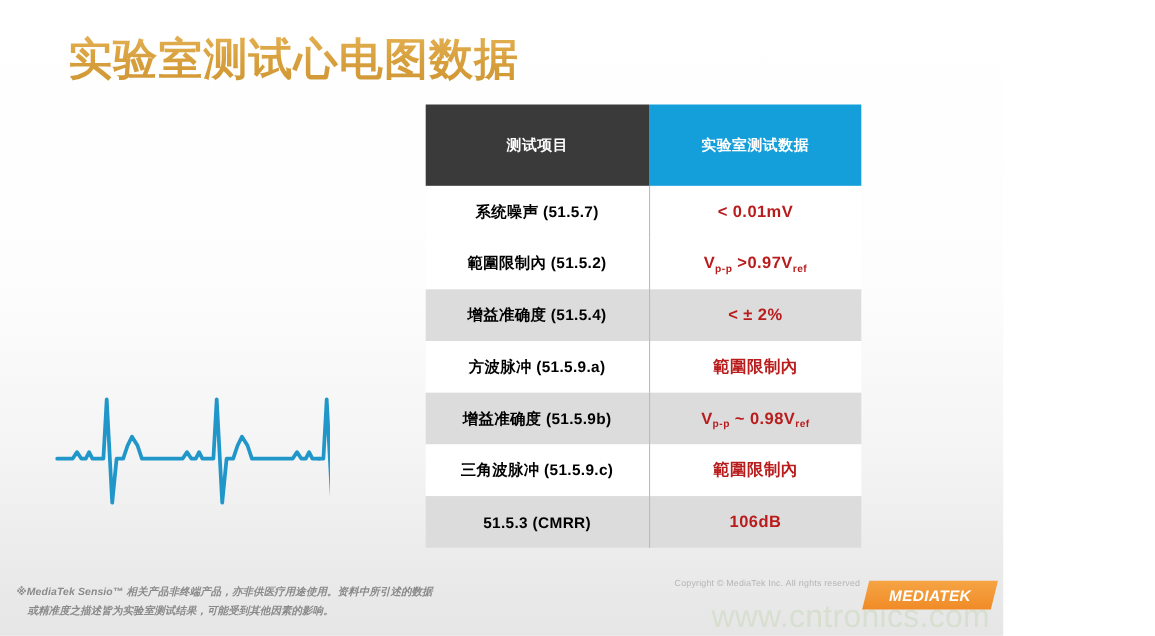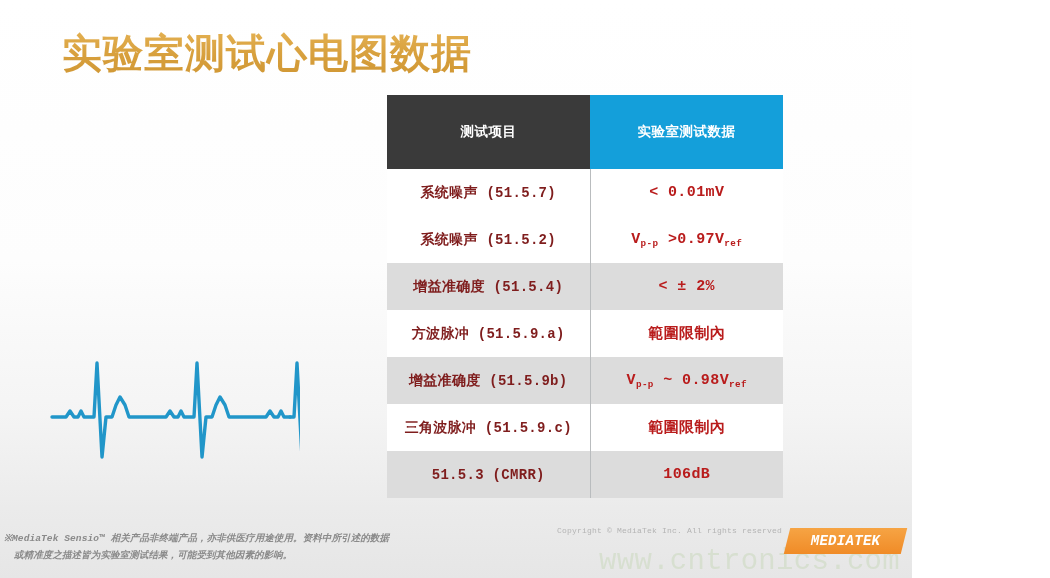--- a/index.html
+++ b/index.html
@@ -12,21 +12,20 @@
     overflow: hidden;
     font-family: "Liberation Sans", "DejaVu Sans", sans-serif;
     background: #ffffff;
   }
   #slide {
     position: relative;
     width: 912px;
     height: 578px;
     background: linear-gradient(to bottom, #ffffff 0%, #fdfdfd 45%, #f4f4f4 72%, #ebebeb 88%, #e6e6e6 100%);
     overflow: hidden;
-    font-family: Liberation Mono, monospace;
   }
 
   
   #title {
     position: absolute;
     left: 62px;
     top: 26px;
     font-size: 40px;
     font-weight: bold;
     letter-spacing: 1px;
@@ -72,21 +71,21 @@
   th.head-left  { background: #3a3a3a; }
   th.head-right { background: #149fda; }
 
   #table td {
     height: 47px;
     padding: 0 6px;
     text-align: center;
     vertical-align: middle;
     font-size: 14px;
     font-weight: bold;
-    color: #7f1d1d;
+    color: #000000;
     letter-spacing: 0.3px;
   }
   #table td.val {
     color: #b91c1c;
     font-size: 15px;
     letter-spacing: 0.4px;
     border-left: 1px solid #b9bcbe;
   }
   tr.alt td { background: #dcdcdc; }
   tr.norm td { background: #ffffff; }
@@ -95,21 +94,21 @@
     font-size: 0.62em;
     vertical-align: baseline;
     position: relative;
     top: 0.33em;
     font-weight: bold;
   }
 
   
   #disclaimer {
     position: absolute;
-    left: 4px;
+    left: 15px;
     bottom: 14px;
     width: 440px;
     font-size: 9.5px;
     font-style: italic;
     font-weight: bold;
     line-height: 1.72;
     color: #8a8a8a;
     letter-spacing: 0.1px;
   }
   #disclaimer .l2 { padding-left: 10px; display: block; }
@@ -193,21 +192,21 @@
         <th class="head-left">测试项目</th>
         <th class="head-right">实验室测试数据</th>
       </tr>
     </thead>
     <tbody id="tbody">
         <tr class="norm">
           <td class="item">系统噪声 (51.5.7)</td>
           <td class="val">&lt; 0.01mV</td>
         </tr>
         <tr class="norm">
-          <td class="item">系统噪声 (51.5.2)</td>
+          <td class="item">範圍限制內 (51.5.2)</td>
           <td class="val"><span>V</span><sub>p-p</sub><span> &gt;0.97V</span><sub>ref</sub></td>
         </tr>
         <tr class="alt">
           <td class="item">增益准确度 (51.5.4)</td>
           <td class="val">&lt; ± 2%</td>
         </tr>
         <tr class="norm">
           <td class="item">方波脉冲 (51.5.9.a)</td>
           <td class="val">範圍限制內</td>
         </tr>

